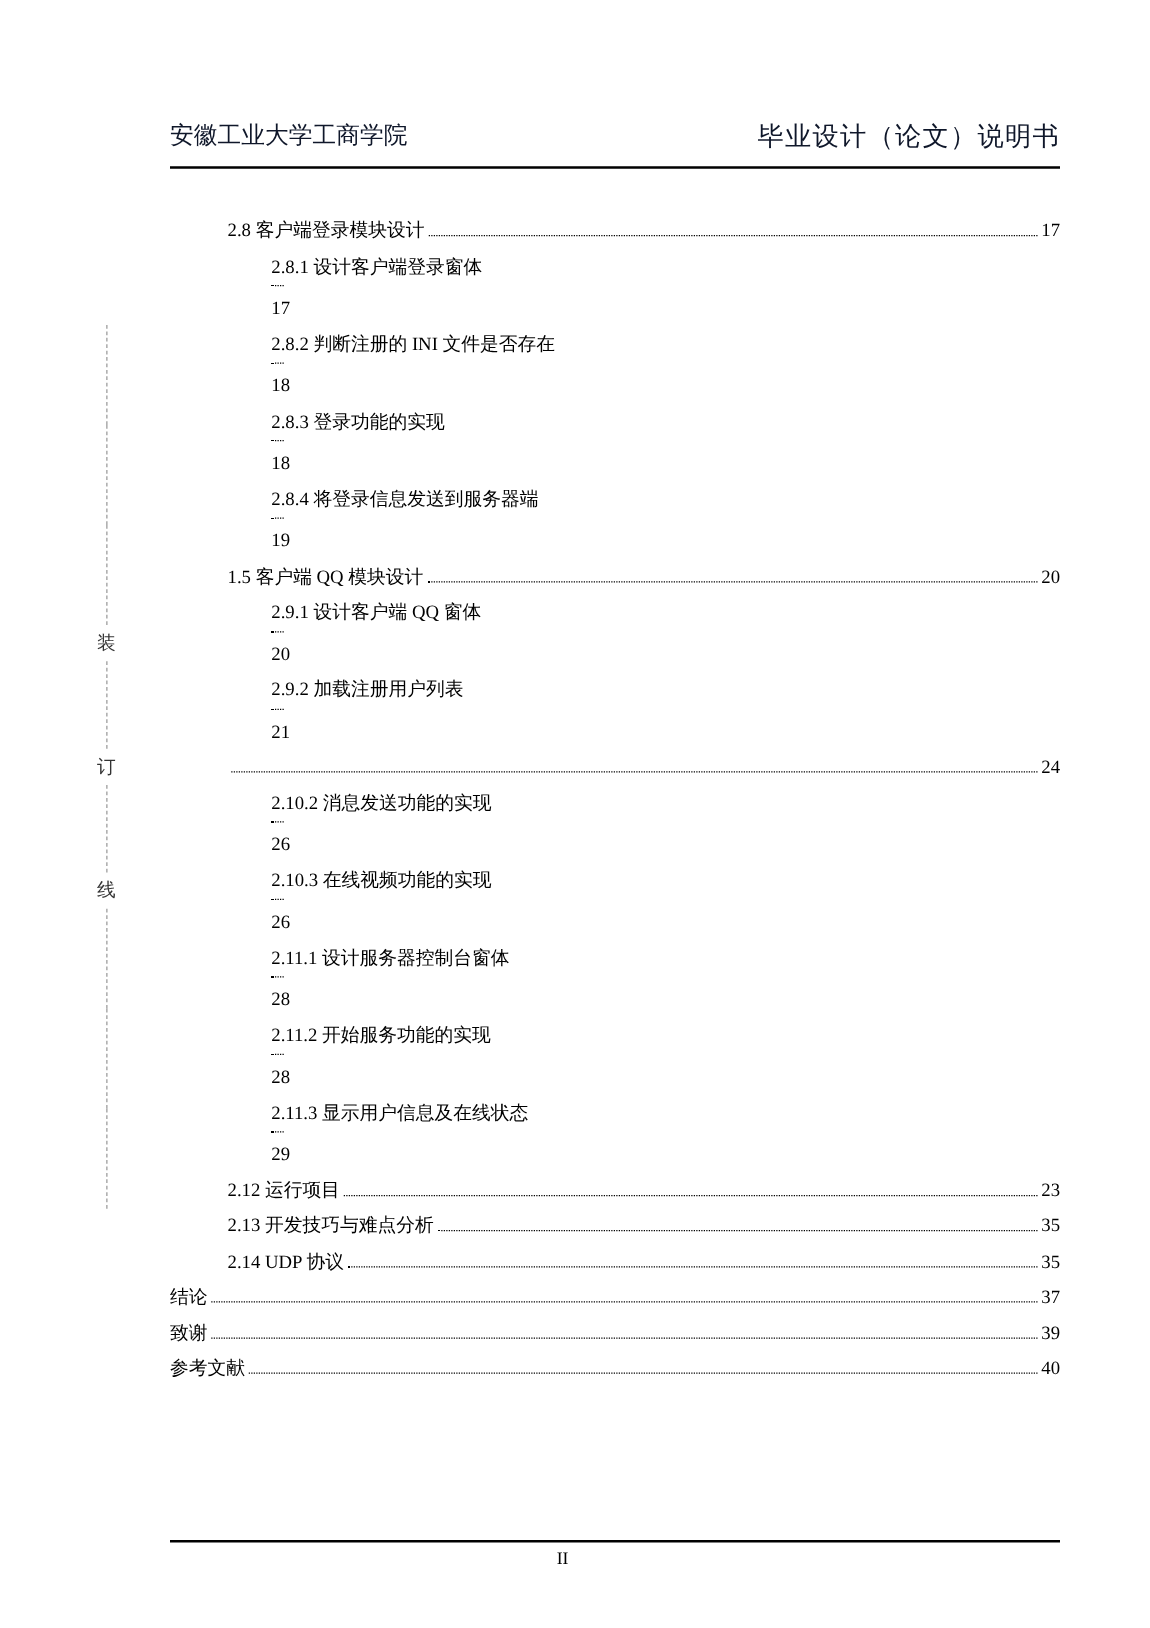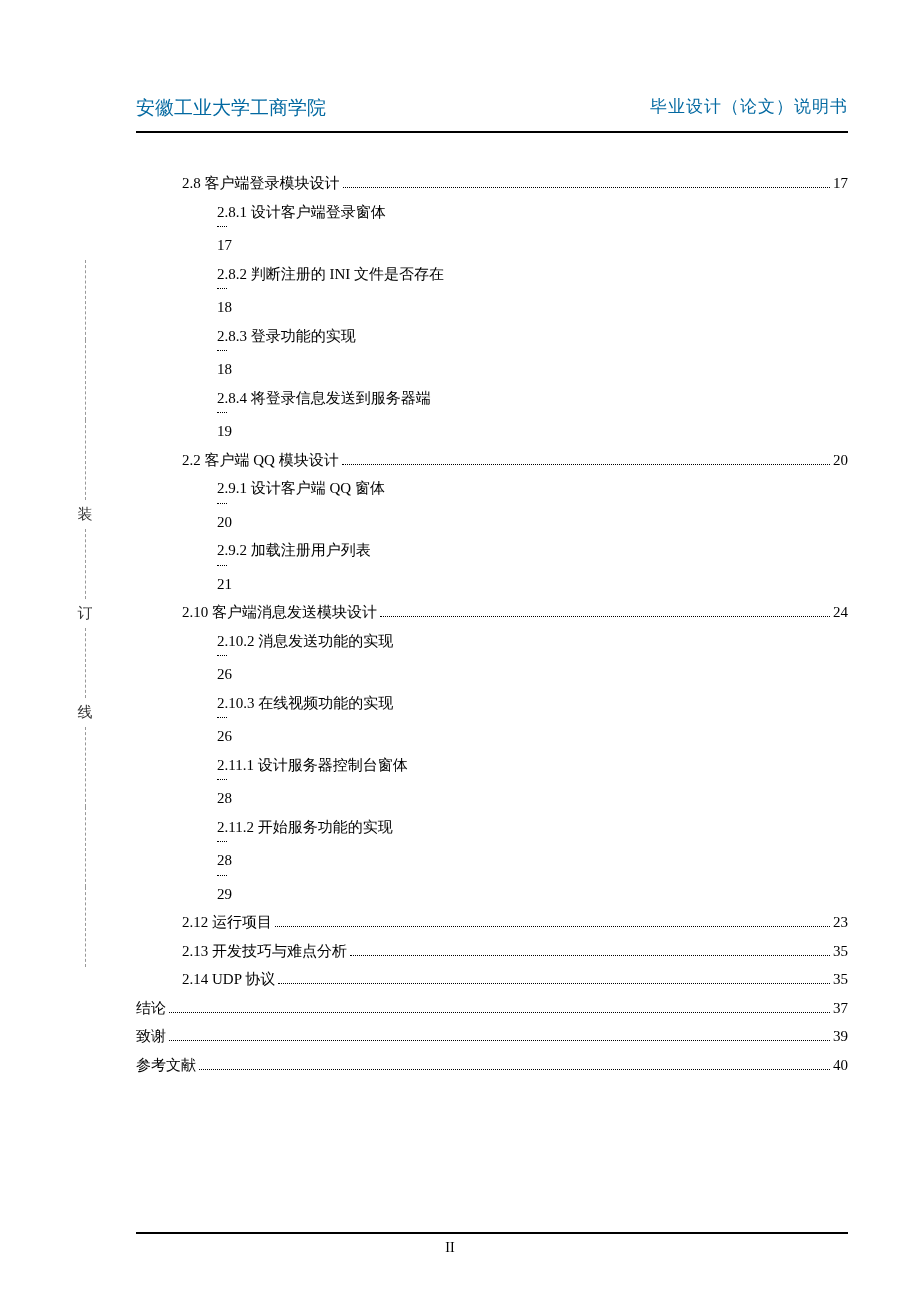--- a/index.html
+++ b/index.html
@@ -36,29 +36,29 @@
     .page {
       position: absolute;
       left: 136px;
       top: 95px;
       width: 712px;
     }
     .header {
       display: flex;
       justify-content: space-between;
       font-size: 18px;
-      color: #0369a1;
+      color: #0f172a;
       padding-bottom: 10px;
       font-family: "SimSun", "宋体", serif;
     }
     .header-left {
       font-size: 19px;
     }
     .header-right {
-      font-size: 17px;
+      font-size: 21px;
       letter-spacing: 1px;
     }
     .header-rule {
       border-top: 2.5px solid #000;
       margin-bottom: 36px;
     }
     .toc {
       font-size: 15px;
       color: #000;
     }
@@ -145,36 +145,35 @@
         <span class="toc-label">2.8.3  登录功能的实现</span>
         <span class="toc-dots"></span>
         <span class="toc-page">18</span>
       </div>
       <div class="toc-row indent-2">
         <span class="toc-label">2.8.4  将登录信息发送到服务器端</span>
         <span class="toc-dots"></span>
         <span class="toc-page">19</span>
       </div>
       <div class="toc-row indent-1">
-        <span class="toc-label">2.2  客户端 QQ 模块设计</span>
+        <span class="toc-label">1.5  客户端 QQ 模块设计</span>
         <span class="toc-dots"></span>
         <span class="toc-page">20</span>
       </div>
       <div class="toc-row indent-2">
         <span class="toc-label">2.9.1  设计客户端 QQ 窗体</span>
         <span class="toc-dots"></span>
         <span class="toc-page">20</span>
       </div>
       <div class="toc-row indent-2">
         <span class="toc-label">2.9.2  加载注册用户列表</span>
         <span class="toc-dots"></span>
         <span class="toc-page">21</span>
       </div>
       <div class="toc-row indent-1">
-        <span class="toc-label">2.10  客户端消息发送模块设计</span>
         <span class="toc-dots"></span>
         <span class="toc-page">24</span>
       </div>
       <div class="toc-row indent-2">
         <span class="toc-label">2.10.2  消息发送功能的实现</span>
         <span class="toc-dots"></span>
         <span class="toc-page">26</span>
       </div>
       <div class="toc-row indent-2">
         <span class="toc-label">2.10.3  在线视频功能的实现</span>
@@ -185,20 +184,21 @@
         <span class="toc-label">2.11.1  设计服务器控制台窗体</span>
         <span class="toc-dots"></span>
         <span class="toc-page">28</span>
       </div>
       <div class="toc-row indent-2">
         <span class="toc-label">2.11.2  开始服务功能的实现</span>
         <span class="toc-dots"></span>
         <span class="toc-page">28</span>
       </div>
       <div class="toc-row indent-2">
+        <span class="toc-label">2.11.3  显示用户信息及在线状态</span>
         <span class="toc-dots"></span>
         <span class="toc-page">29</span>
       </div>
       <div class="toc-row indent-1">
         <span class="toc-label">2.12  运行项目</span>
         <span class="toc-dots"></span>
         <span class="toc-page">23</span>
       </div>
       <div class="toc-row indent-1">
         <span class="toc-label">2.13  开发技巧与难点分析</span>

